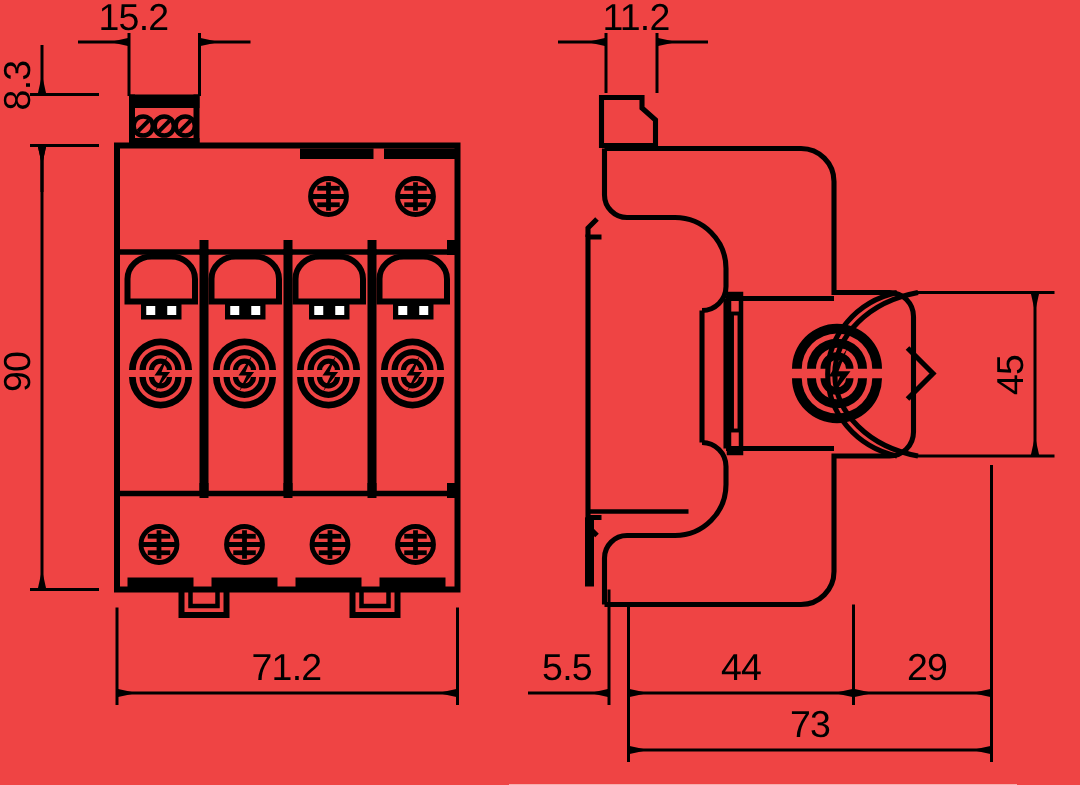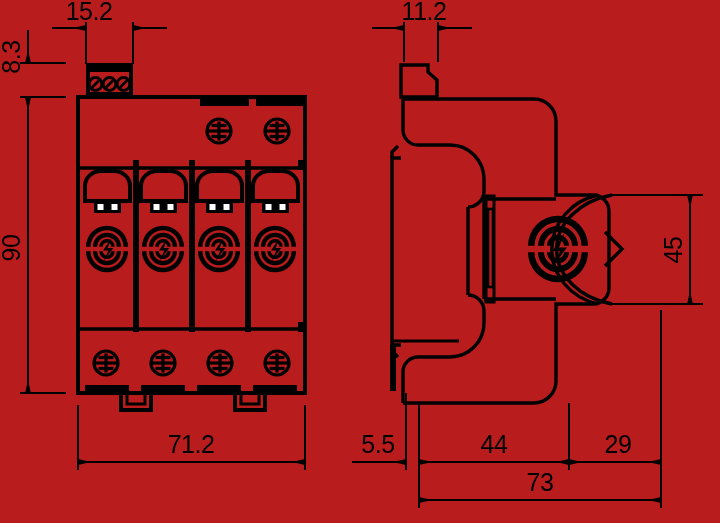--- a/index.html
+++ b/index.html
@@ -10,21 +10,21 @@
   body {
     width: 720px;
     height: 523px;
     overflow: hidden;
     font-family: "Liberation Sans", sans-serif;
   }
   #sheet {
     position: relative;
     width: 720px;
     height: 523px;
-    background: #b91c1c;
+    background: #ef4444;
   }
   #sheet svg {
     display: block;
   }
   .dimtext {
     font-family: "Liberation Sans", sans-serif;
     font-size: 25px;
     fill: #000000;
     letter-spacing: -0.5px;
   }

